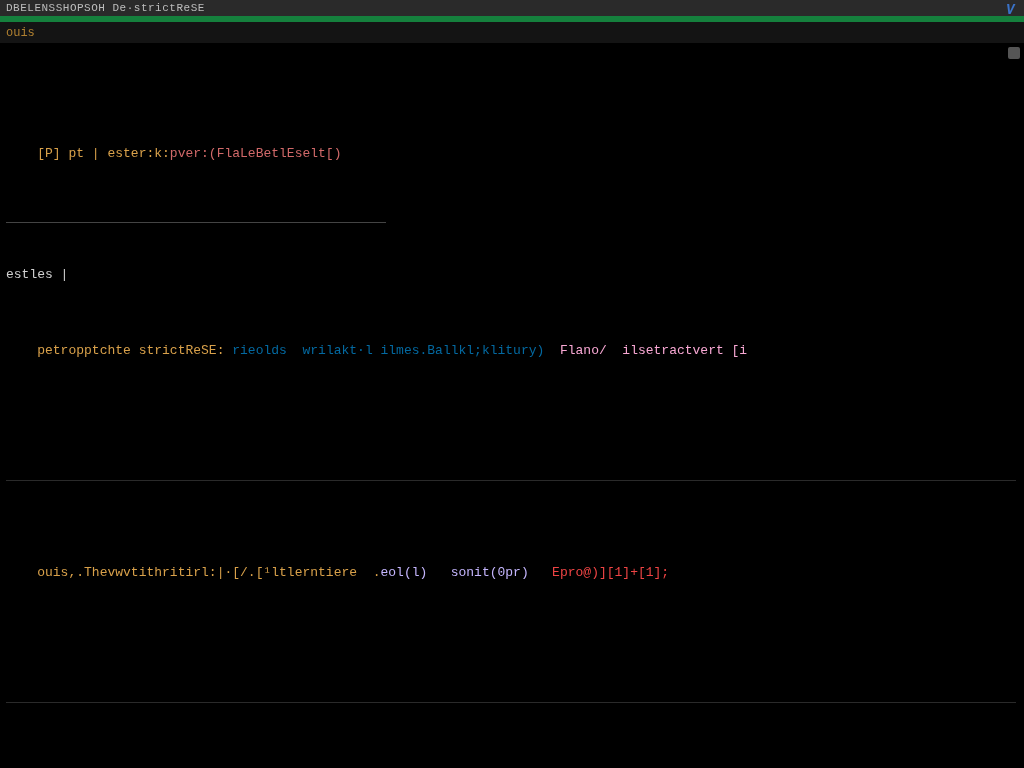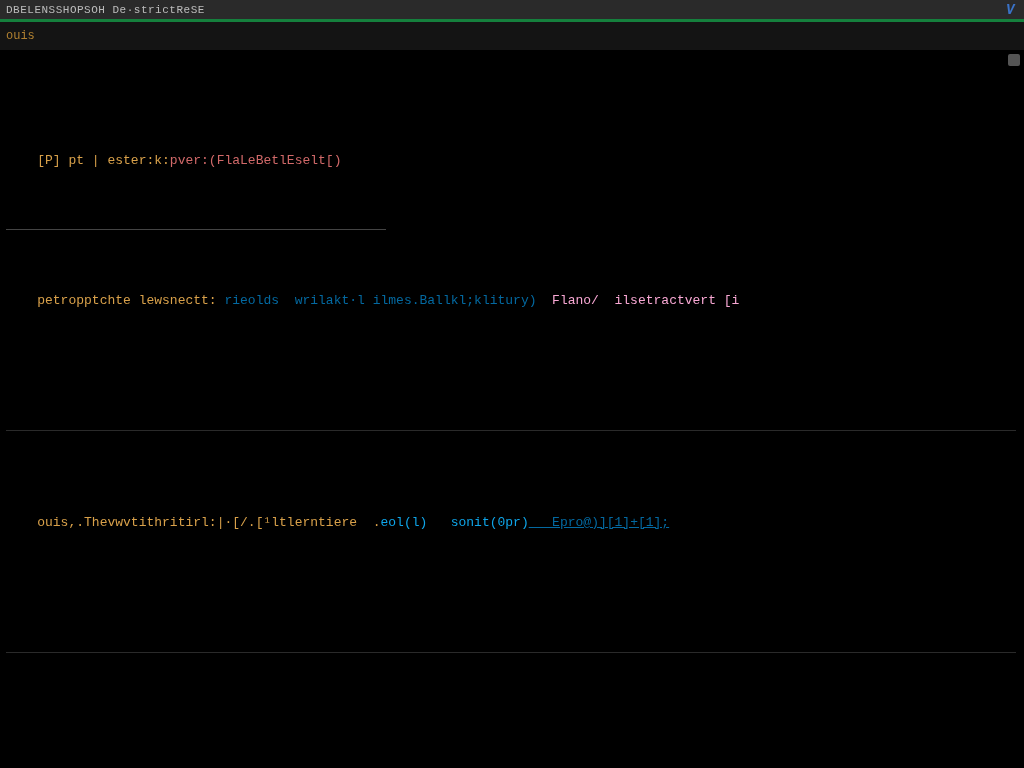--- a/index.html
+++ b/index.html
@@ -7,42 +7,42 @@
     width: 1024px;
     height: 768px;
     background: #000;
     font-family: "Consolas", "Courier New", monospace;
     font-size: 13px;
     overflow: hidden;
   }
   .titlebar {
     height: 22px;
     background: #2a2a2a;
-    border-bottom: 3px solid #15803d;
+    border-bottom: 6px solid #15803d;
     color: #bdbdbd;
     display: flex;
     align-items: center;
     padding: 0 6px;
     font-size: 11px;
     letter-spacing: 0.5px;
     position: relative;
   }
   .titlebar .logo {
     position: absolute;
     right: 4px;
     top: 2px;
     width: 14px;
     height: 14px;
     color: #3a73c9;
     font-weight: bold;
     font-style: italic;
     font-size: 14px;
   }
   .breadcrumb {
-    height: 28px;
+    height: 21px;
     background: #141414;
     color: #b08030;
     display: flex;
     align-items: center;
     padding: 0 6px;
     font-size: 12px;
   }
   .editor {
     position: relative;
     width: 100%;
@@ -69,47 +69,48 @@
     margin: 2px 0 4px 0;
   }
   .hr2 {
     display: block;
     width: 100%;
     border-top: 1px solid #2a2a2a;
     margin: 6px 0;
   }   
   .c-fn   { color: #d9a14a; }   
   .c-id   { color: #d0d0d0; }   
-  .c-str  { color: #0ea5e9; }   
+  .c-str  { color: #c4b5fd; }   
   .c-type { color: #f9a8d4; }   
   .c-var  { color: #0369a1; }   
   .c-warn { color: #d16969; }   
-  .c-yel  { color: #0369a1; text-decoration: underline; }
+  .c-yel  { color: #ef4444; }
 </style>
 </head>
 <body>
 
 <div class="titlebar">
   <span>DBELENSSHOPSOH  De·strictReSE</span>
   <span class="logo">V</span>
 </div>
 
 <div class="breadcrumb">
   <span>ouis</span>
 </div>
 
 <div class="editor">
   <span class="gutter-icon"></span>
 
   <span class="line">
     <span class="c-fn">[P] pt | ester:k:</span><span class="c-warn">pver:(FlaLeBetlEselt[)</span>
   </span>
   <span class="hr"></span>
+  <span class="line c-id">estles |</span>
   <span class="line">
-    <span class="c-fn">petropptchte lewsnectt: </span><span class="c-var">rieolds  wrilakt·l ilmes.Ballkl;klitury)  </span><span class="c-type">Flano/  ilsetractvert [i</span>
+    <span class="c-fn">petropptchte strictReSE: </span><span class="c-var">rieolds  wrilakt·l ilmes.Ballkl;klitury)  </span><span class="c-type">Flano/  ilsetractvert [i</span>
   </span>
   <span class="line">&nbsp;</span>
   <span class="hr2"></span>
 
   <span class="line">
     <span class="c-fn">ouis,.Thevwvtithritirl:|·[/.[¹ltlerntiere  .</span><span class="c-str">eol(l)   sonit(0pr)</span><span class="c-yel">   Epro@)][1]+[1];</span>
   </span>
   <span class="line">&nbsp;</span>
   <span class="hr2"></span>
 

